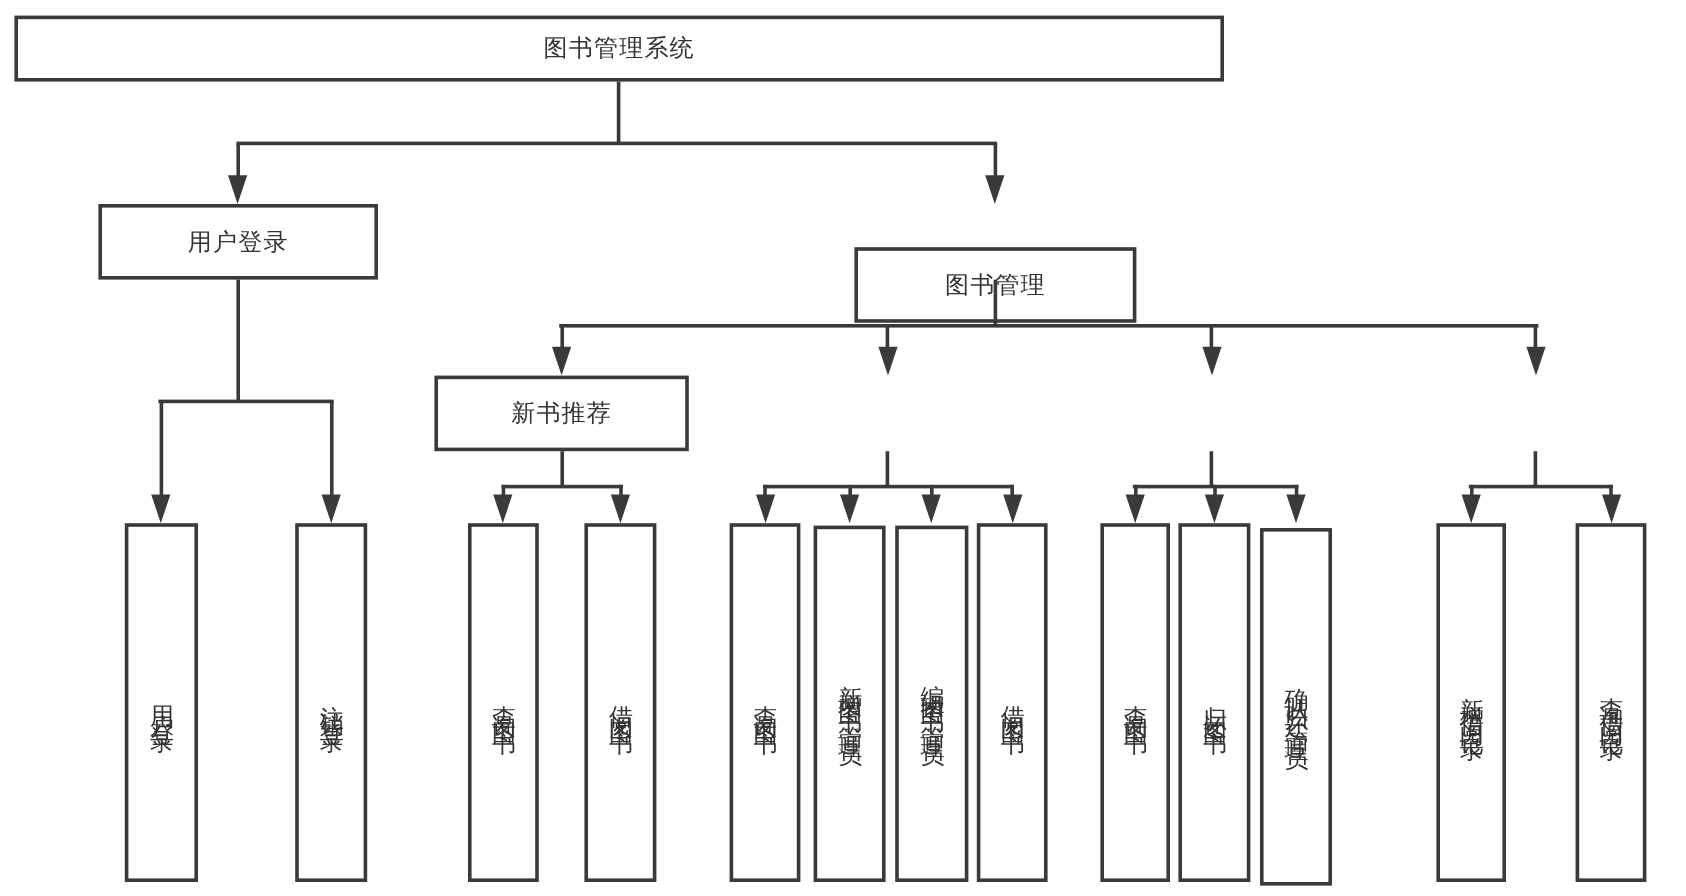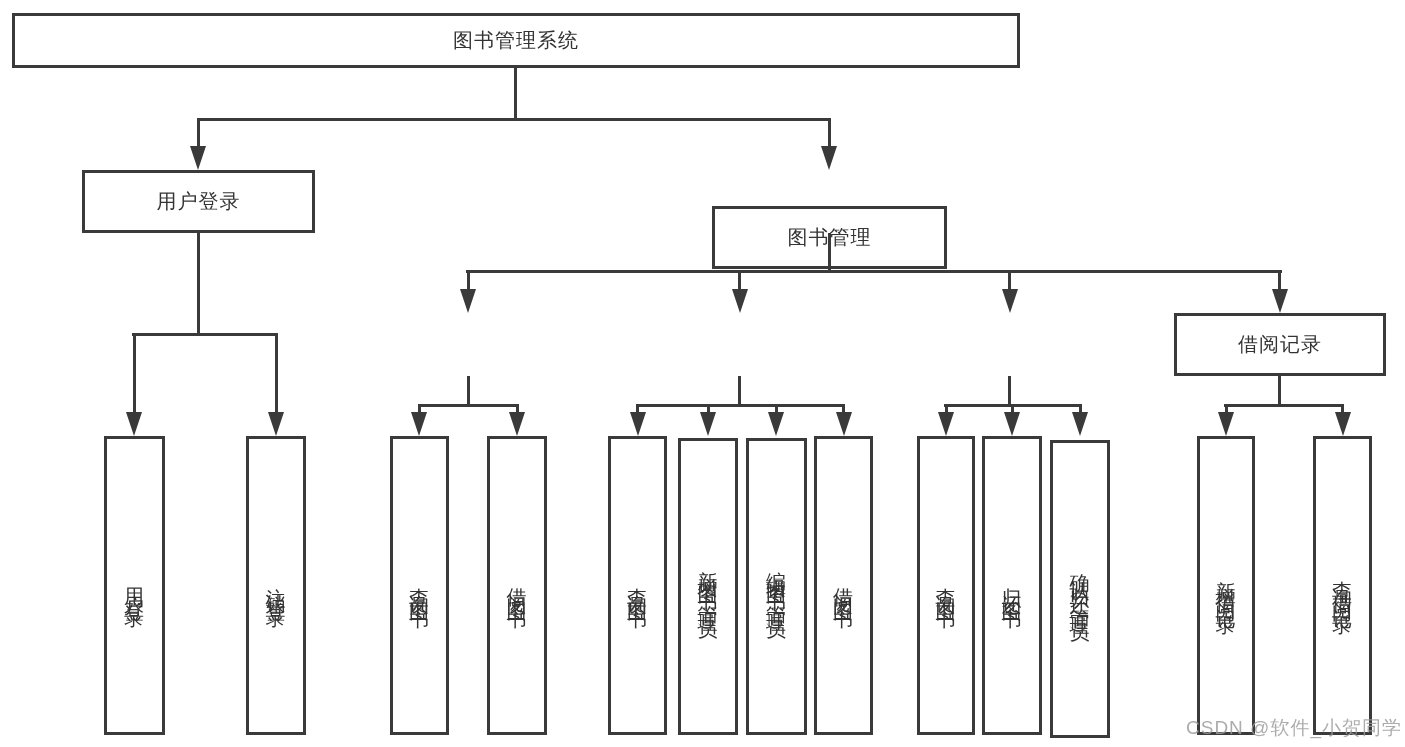--- a/index.html
+++ b/index.html
@@ -81,22 +81,22 @@
   <div class="hline" style="left:466px;top:270px;width:816px;height:3px;"></div>
   <div class="vline" style="left:467px;top:272px;width:3px;height:19px;"></div>
   <div class="arrow" style="left:460px;top:289px;"></div>
   <div class="vline" style="left:738px;top:272px;width:3px;height:19px;"></div>
   <div class="arrow" style="left:732px;top:289px;"></div>
   <div class="vline" style="left:1008px;top:272px;width:3px;height:19px;"></div>
   <div class="arrow" style="left:1002px;top:289px;"></div>
   <div class="vline" style="left:1278px;top:272px;width:3px;height:19px;"></div>
   <div class="arrow" style="left:1272px;top:289px;"></div>
 
-  <div class="box" style="left:1174px;top:313px;width:212px;height:63px;">
-    <span class="hlabel">借阅记录</span>
+  <div class="box" style="left:362px;top:313px;width:212px;height:63px;">
+    <span class="hlabel">新书推荐</span>
   </div>
 
   <div class="vline" style="left:467px;top:376px;width:3px;height:30px;"></div>
   <div class="hline" style="left:418px;top:404px;width:101px;height:3px;"></div>
   <div class="vline" style="left:418px;top:404px;width:3px;height:10px;"></div>
   <div class="arrow" style="left:411px;top:412px;"></div>
   <div class="vline" style="left:516px;top:404px;width:3px;height:10px;"></div>
   <div class="arrow" style="left:509px;top:412px;"></div>
 
   <div class="vline" style="left:738px;top:376px;width:3px;height:30px;"></div>
@@ -163,15 +163,14 @@
     <span class="vtext">确认归还（管理员）</span>
   </div>
 
   <div class="box" style="left:1197px;top:436px;width:58px;height:299px;">
     <span class="vtext">新增借阅记录</span>
   </div>
   <div class="box" style="left:1313px;top:436px;width:59px;height:299px;">
     <span class="vtext">查询借阅记录</span>
   </div>
 
-  <div class="watermark">CSDN @软件_小贺同学</div>
 
 </div>
 
 </body></html>

